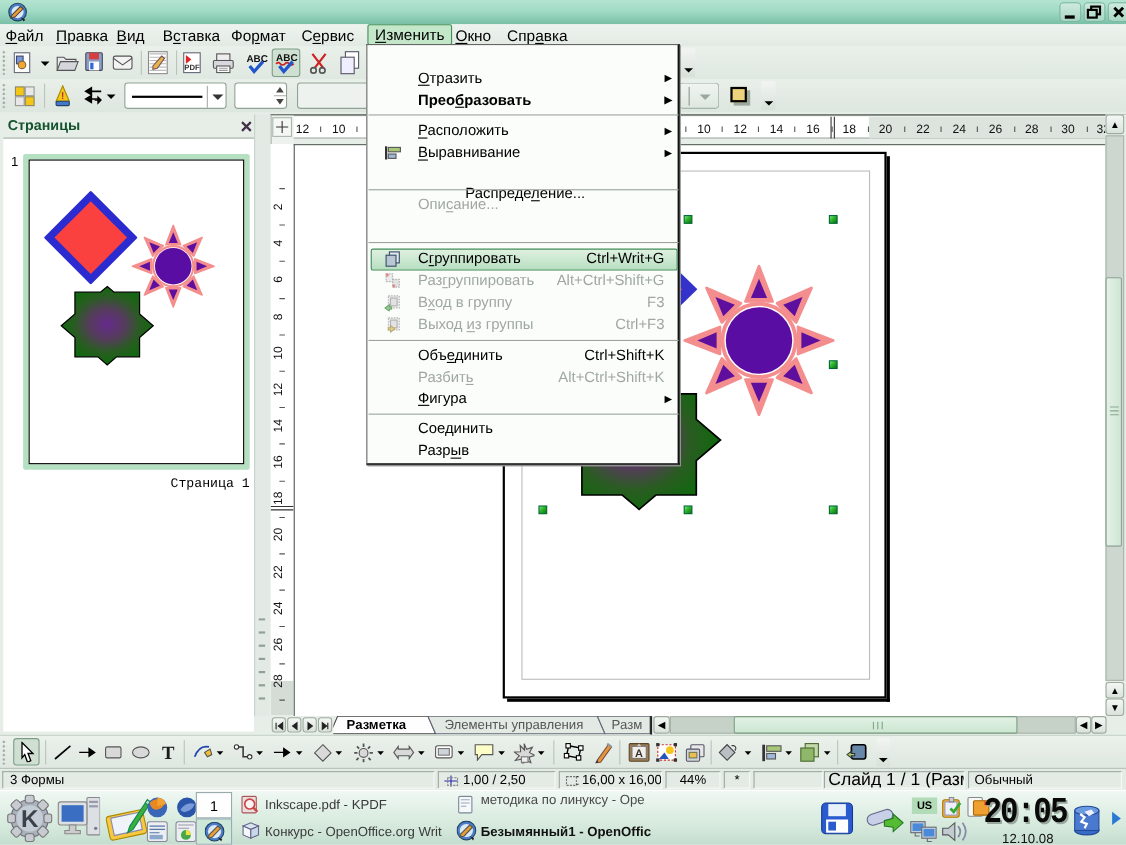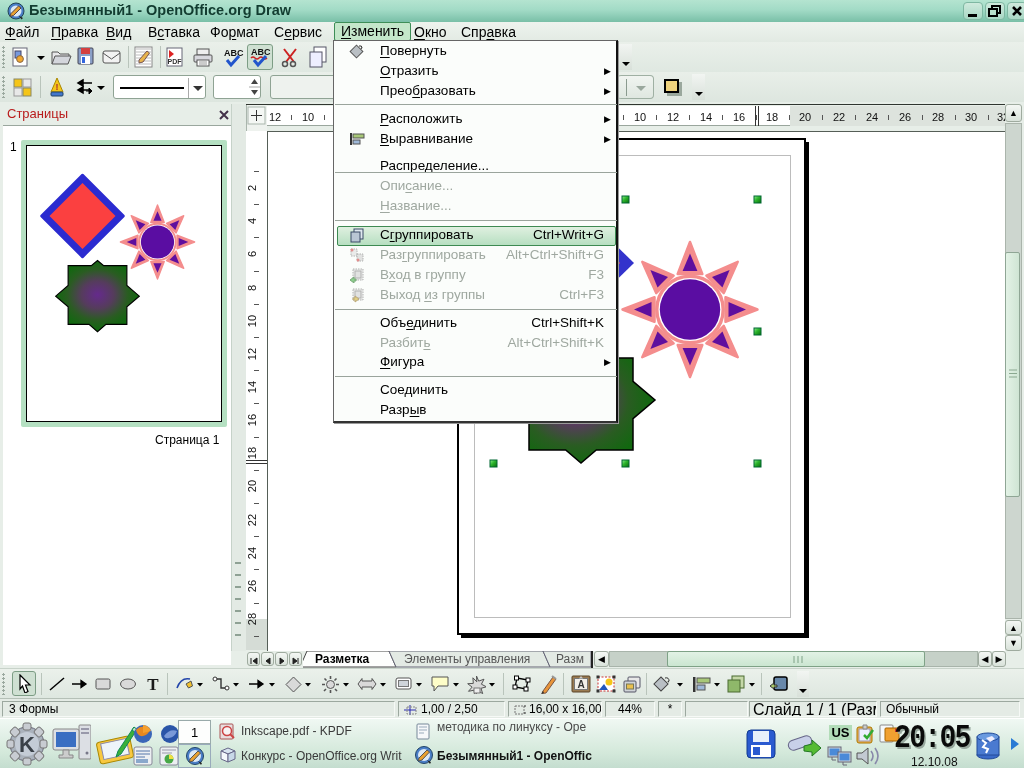--- a/index.html
+++ b/index.html
@@ -59,21 +59,20 @@
 u{text-decoration-thickness:1px;text-underline-offset:2px;}
 </style></head>
 <body>
 <div class="abs" id="titlebar">
   <svg class="abs" style="left:7px;top:2px;" width="18" height="18">
       <circle cx="9" cy="9" r="8" fill="#4a7ec8" stroke="#245"></circle>
       <circle cx="9" cy="9" r="5.5" fill="#dce8f4"></circle>
       <path d="M4 11.5 L11.5 4 l2.5 2 L6.5 13.5 l-3.5 1z" fill="#e8a030" stroke="#544"></path>
       <path d="M11.5 13.5 l4.5 2.5 -1.5 1.5z" fill="#222"></path>
     </svg>
-    <div class="abs ttext">Безымянный1 - OpenOffice.org Draw</div>
   <div class="abs wbtn" style="left:963px;"><svg width="18" height="16">
         <rect x="4" y="11" width="9" height="3" fill="#000"></rect>
       </svg></div>
   <div class="abs wbtn" style="left:985px;"><svg width="18" height="16">
         <rect x="6" y="3" width="8" height="7" fill="none" stroke="#000" stroke-width="2"></rect>
         <rect x="3" y="6" width="8" height="7" fill="#b7dfcb" stroke="#000" stroke-width="2"></rect>
       </svg></div>
   <div class="abs wbtn" style="left:1007px;"><svg width="16" height="16">
         <path d="M4 4 L12 12 M12 4 L4 12" stroke="#000" stroke-width="2.6"></path>
       </svg></div>
@@ -204,21 +203,21 @@
       </svg>
     </div>
   <div class="abs" style="left:664px;top:7px;width:15px;height:14px;background:#edd27d;border:2px solid #000;box-shadow:3px 3px 0 #9aa89d;"></div>
   <div class="abs" style="left:692px;top:2px;width:13px;height:26px;background:linear-gradient(#f2f5f2,#d8e0d9);"></div>
   <svg class="abs" style="left:694px;top:18px;" width="10" height="8">
       <path d="M1 2 l4 4 4-4z" fill="#000"></path>
     </svg>
 </div>
 <div class="abs" id="panel">
   <div class="abs" id="panelhead">
-      <span style="position:absolute;left:7px;top:2px;font-weight:normal;font-size:13px;color:#b91c1c;">Страницы</span>
+      <span style="position:absolute;left:7px;top:2px;font-weight:bold;font-size:13px;color:#14532d;">Страницы</span>
   <svg class="abs" style="left:218px;top:5px;" width="12" height="12">
         <path d="M2 2 L10 10 M10 2 L2 10" stroke="#43314a" stroke-width="2"></path>
       </svg>
     </div>
   <div class="abs" id="panellist">
     <span class="abs" style="left:7px;top:14px;font-size:12px;">1</span>
     <div class="abs" style="left:18px;top:14px;width:206px;height:287px;background:#b5e0c2;border-radius:2px;"></div>
     <div class="abs" id="thumbpage" style="left:23px;top:19px;width:196px;height:277px;background:#fff;border:1px solid #000;">
     <svg width="196" height="277">
       <defs>
@@ -255,21 +254,21 @@
               <path d="M0 -56 L7.4 -38.5 L-7.4 -38.5 Z" transform="rotate(315)"></path>
         </g>
         <circle r="33.2" fill="none" stroke="#f48d8d" stroke-width="3.4"></circle>
         <circle r="30.2" fill="#5a0da2"></circle>
       </g>
       <g transform="translate(70.5,149) scale(0.565)">
             <polygon points="0,-61 11,-52 52,-52 52,-17 74,2 52,21 52,52 15,52 0,65 -15,52 -52,52 -52,21 -74,2 -52,-17 -52,-52 -11,-52" fill="url(#stargrad2)" stroke="#000" stroke-width="2"></polygon>
           </g>
     </svg>
     </div>
-    <span class="abs" style="left:152px;top:307px;font-size:12px;">Страница 1</span>
+    <span class="abs" style="left:152px;top:307px;font-size:12px;font-family:Liberation Mono, monospace;">Страница 1</span>
   </div>
 </div>
 <div class="abs" id="splitter">
     <svg class="abs" style="left:3px;top:458px;" width="8" height="80">
       <g fill="#8fa194">
         <rect y="0" width="6" height="2"></rect>
         <rect y="12" width="6" height="2"></rect>
         <rect y="24" width="6" height="2"></rect>
         <rect y="36" width="6" height="2"></rect>
         <rect y="48" width="6" height="2"></rect>
@@ -733,21 +732,21 @@
   <svg class="abs" style="left:746px;top:10px;" width="30" height="30">
       <rect x="1" y="1" width="28" height="28" rx="4" fill="#2a5ad0" stroke="#123a90"></rect>
       <rect x="7" y="2" width="16" height="11" fill="#e8f0fa"></rect>
       <rect x="5" y="16" width="20" height="12" fill="#fff"></rect>
       <rect x="7" y="18" width="7" height="8" fill="#2a5ad0"></rect>
     </svg>
   <svg class="abs" style="left:786px;top:13px;" width="38" height="28">
       <rect x="2" y="6" width="24" height="10" rx="5" transform="rotate(-18 14 11)" fill="#c8d0e8" stroke="#668"></rect>
       <path d="M18 14 l8 -2 v-4 l9 8 -9 8 v-4 l-8 -1z" fill="#55bb33" stroke="#272"></path>
     </svg>
-  <div class="abs" style="left:829px;top:6px;width:23px;height:15px;background:#b2dcb8;color:#000;font-size:13px;font-weight:bold;text-align:center;line-height:15px;">US</div>
+  <div class="abs" style="left:829px;top:6px;width:23px;height:15px;background:#b2dcb8;color:#000;font-size:10px;font-weight:bold;text-align:center;line-height:15px;">US</div>
   <svg class="abs" style="left:855px;top:4px;" width="22" height="22">
       <rect x="2" y="4" width="15" height="16" rx="2" fill="#f0b050" stroke="#a70"></rect>
       <rect x="4" y="6" width="11" height="12" fill="#eef" stroke="#99a"></rect>
       <path d="M8 2 h4 v4 h-4z" fill="#ccc" stroke="#888"></path>
       <path d="M9 12 l3 3 6-8" fill="none" stroke="#3a3" stroke-width="2.5"></path>
     </svg>
   <svg class="abs" style="left:879px;top:4px;" width="22" height="22">
       <rect x="1" y="2" width="13" height="17" rx="1" fill="#f6f8fa" stroke="#888"></rect>
       <rect x="6" y="5" width="14" height="13" rx="1" fill="#f0a030" stroke="#a60"></rect>
       <path d="M16 5 l4 4 -4 0z" fill="#c33"></path>
@@ -772,59 +771,48 @@
       <ellipse cx="14" cy="7" rx="11" ry="4" fill="#6a9ae0" stroke="#224a98"></ellipse>
       <path d="M8 10 l4 3 -3 4 5 2 -2 4" stroke="#fff" fill="none" stroke-width="2"></path>
       <path d="M12 8 l6 -2 3 3 -5 3z" fill="#eef"></path>
     </svg>
   <svg class="abs" style="left:1008px;top:17px;" width="14" height="16">
       <path d="M3 2 l8 6 -8 6z" fill="#2a7ad4"></path>
     </svg>
 </div>
 <div class="abs" id="dmenu">
   <div class="abs" id="dhl"></div>
-  <div class="drow" style="top:0px;">
-      <svg class="dicon" viewBox="0 0 16 16">
-        <rect x="3" y="4" width="9" height="9" transform="rotate(-45 7.5 8.5)" fill="#b9bfc4" stroke="#555"></rect>
-        <path d="M10 3 q3 -1 3 2" fill="none" stroke="#333"></path>
-        <path d="M13 6 l-1.6-0.4 1.8-1.4z" fill="#333"></path>
-      </svg>
-      <span class="dtext"><u>П</u>овернуть</span>
-    </div>
   <div class="drow" style="top:20px;">
       <span class="dtext"><u>О</u>тразить</span>
       <span class="darrow">▶</span>
     </div>
-  <div class="drow" style="top:40px;">
+  <div class="drow" style="top:40px;font-weight:bold;">
       <span class="dtext">Прео<u>б</u>разовать</span>
       <span class="darrow">▶</span>
     </div>
   <div class="dsep" style="top:63px;"></div>
   <div class="drow" style="top:68px;">
       <span class="dtext"><u>Р</u>асположить</span>
       <span class="darrow">▶</span>
     </div>
   <div class="drow" style="top:88px;">
       <svg class="dicon" viewBox="0 0 16 16">
         <rect x="1" y="2" width="2" height="12" fill="#333"></rect>
         <rect x="4" y="3" width="11" height="4" fill="#a8c878" stroke="#555"></rect>
         <rect x="4" y="9" width="7" height="4" fill="#9fb9d8" stroke="#555"></rect>
       </svg>
       <span class="dtext"><u>В</u>ыравнивание</span>
       <span class="darrow">▶</span>
     </div>
-  <div class="drow" style="top:115px;">
+  <div class="drow" style="top:125px;margin-left:43px;">
       <span class="dtext">Распреде<u>л</u>ение...</span>
     </div>
   <div class="dsep" style="top:131px;"></div>
   <div class="drow gray" style="top:135px;">
       <span class="dtext">Опи<u>с</u>ание...</span>
-    </div>
-  <div class="drow gray" style="top:155px;">
-      <span class="dtext"><u>Н</u>азвание...</span>
     </div>
   <div class="dsep" style="top:179px;"></div>
   <div class="drow" style="top:184px;">
       <svg class="dicon" viewBox="0 0 16 16">
         <rect x="5" y="2" width="9" height="10" fill="#dfe8ef" stroke="#3a4a66"></rect>
         <rect x="2" y="5" width="9" height="10" fill="#b9c6d4" stroke="#3a4a66"></rect>
       </svg>
       <span class="dtext">С<u>г</u>руппировать</span>
       <span class="dshort">Ctrl+Writ+G</span>
     </div>

